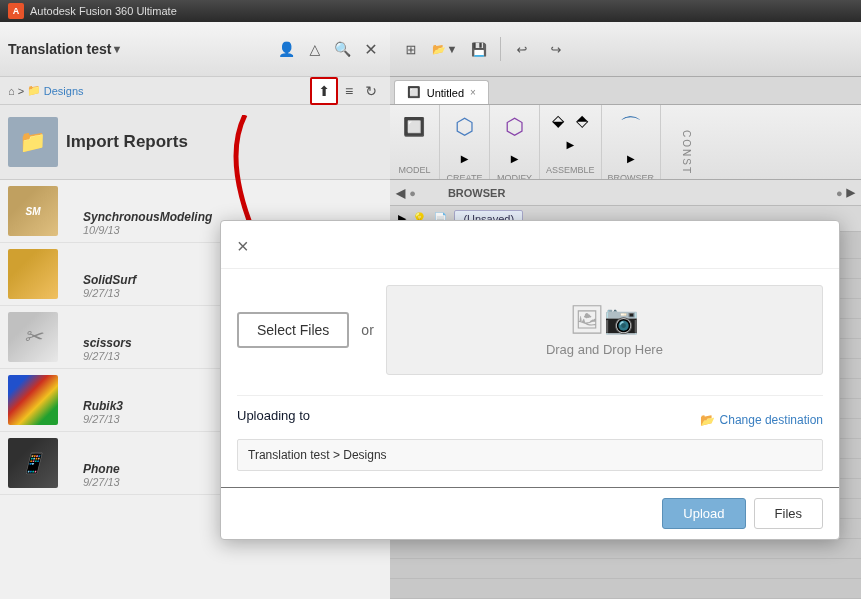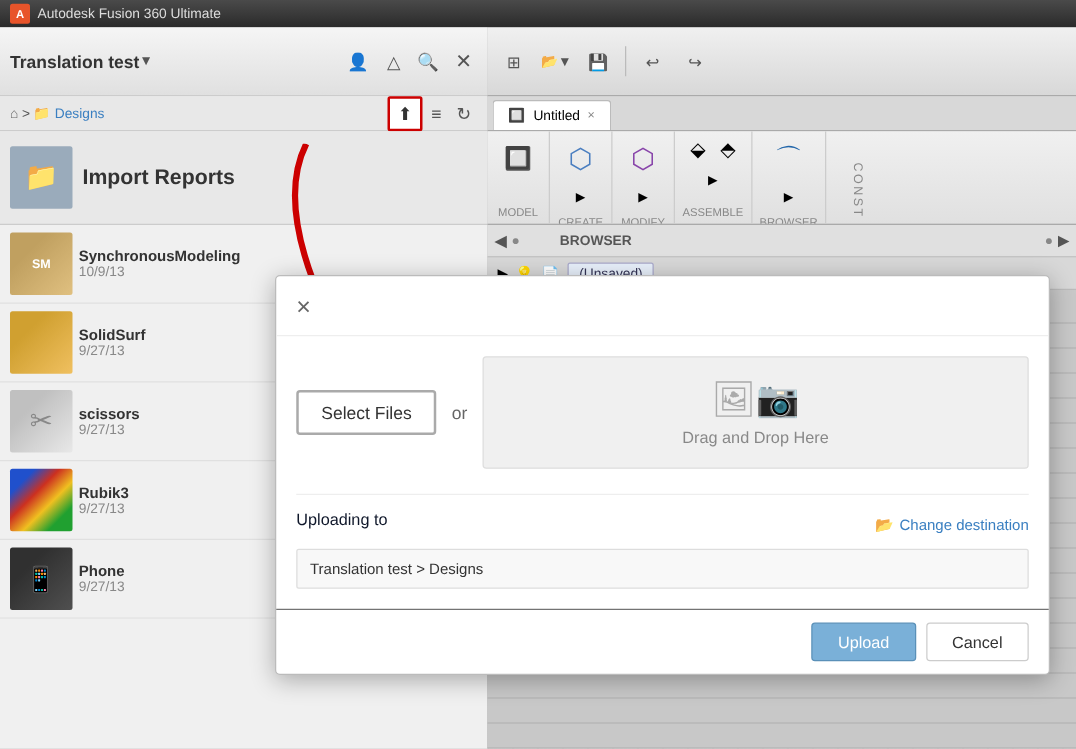--- a/index.html
+++ b/index.html
@@ -47,22 +47,22 @@
     #breadcrumb {
       height: 28px; background: #e8e8e8; display: flex; align-items: center;
       padding: 0 8px; border-bottom: 1px solid #ccc; font-size: 11px; color: #555;
     }
     .breadcrumb-sep { margin: 0 3px; }
     .breadcrumb-folder { display: flex; align-items: center; gap: 3px; color: #3a7fc1; cursor: pointer; }
 
     
     #file-list { overflow-y: auto; }
     .file-item {
-      display: flex; align-items: center; padding: 6px 8px; border-bottom: 1px solid #e0e0e0;
-      gap: 5px; cursor: pointer;
+      display: flex; align-items: flex-end; padding: 6px 8px; border-bottom: 1px solid #e0e0e0;
+      gap: 25px; cursor: pointer; font-style: italic;
     }
     .file-thumb { width: 50px; height: 50px; flex-shrink: 0; background: #ddd; border-radius: 2px; overflow: hidden; display: flex; align-items: center; justify-content: center; }
     .file-info { flex: 1; }
     .file-name { font-size: 12px; color: #333; font-weight: bold; }
     .file-date { font-size: 11px; color: #888; }
 
     
     #right-panel {
       position: absolute; top: 22px; left: 390px; right: 0; bottom: 0;
       background: #c8c8c8;
@@ -381,15 +381,15 @@
         <div id="change-dest">
           <span>📂</span>
           <span>Change destination</span>
         </div>
       </div>
       <div id="uploading-path">Translation test &gt; Designs</div>
     </div>
   </div>
   <div id="dialog-footer">
     <button id="upload-btn">Upload</button>
-    <button id="cancel-btn">Cancel</button>
+    <button id="cancel-btn">Files</button>
   </div>
 </div>
 
 </body></html>

